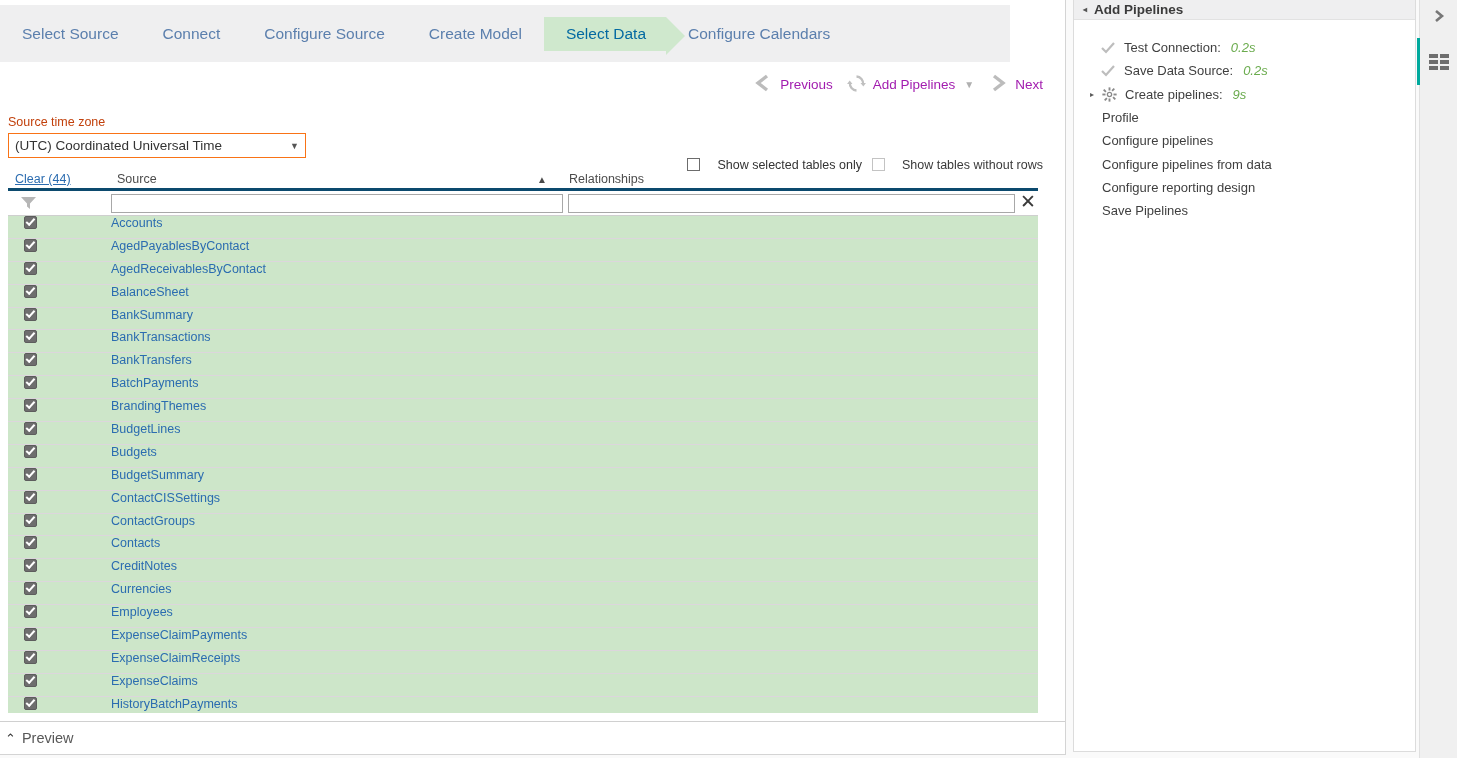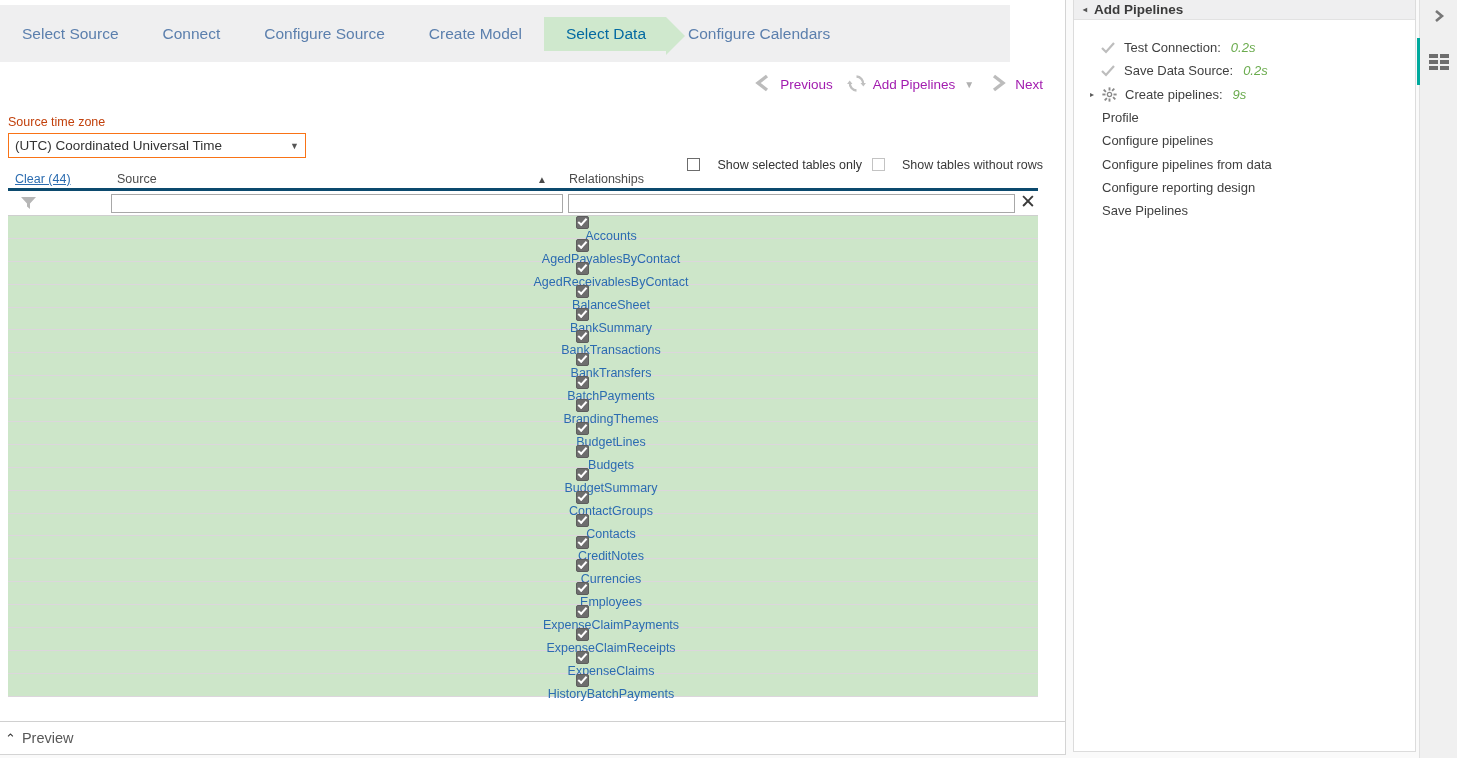--- a/index.html
+++ b/index.html
@@ -114,25 +114,24 @@
   .fi-table { width: 452px; }
   .fi-rel { width: 447px; margin-left: 5px; }
   .clear-x {
     position: absolute; left: 1012px; top: 1px;
     font-size: 19px; color: #3a3a3a; cursor: pointer;
     line-height: 20px; font-family: "Liberation Sans", sans-serif;
   }
 
   .grid-body { width: 1030px; height: 497px; overflow: hidden; position: relative; }
   .row {
-    display: flex; align-items: center; height: 22.9px;
+    display: flex; align-items: flex-start; height: 22.9px;
     background: #cde6c9;
     border-bottom: 1px solid #dcd6dc;
     width: 1206px;
-    flex-direction: column;
   }
   .row-cb { width: 103px; padding-left: 16px; }
   .cb-checked {
     width: 13px; height: 13px; background: #6e6e6e; border: 1px solid #5d5d5d;
     border-radius: 2px;
     display: flex; align-items: center; justify-content: center;
     position: relative;
   }
   .cb-checked::after {
     content: "";
@@ -355,20 +354,26 @@
             <div class="row-cb">
               <span class="cb-checked"></span>
             </div>
             <div class="row-name">Budgets</div>
           </div>
           <div class="row">
             <div class="row-cb">
               <span class="cb-checked"></span>
             </div>
             <div class="row-name">BudgetSummary</div>
+          </div>
+          <div class="row">
+            <div class="row-cb">
+              <span class="cb-checked"></span>
+            </div>
+            <div class="row-name">ContactCISSettings</div>
           </div>
           <div class="row">
             <div class="row-cb">
               <span class="cb-checked"></span>
             </div>
             <div class="row-name">ContactGroups</div>
           </div>
           <div class="row">
             <div class="row-cb">
               <span class="cb-checked"></span>

